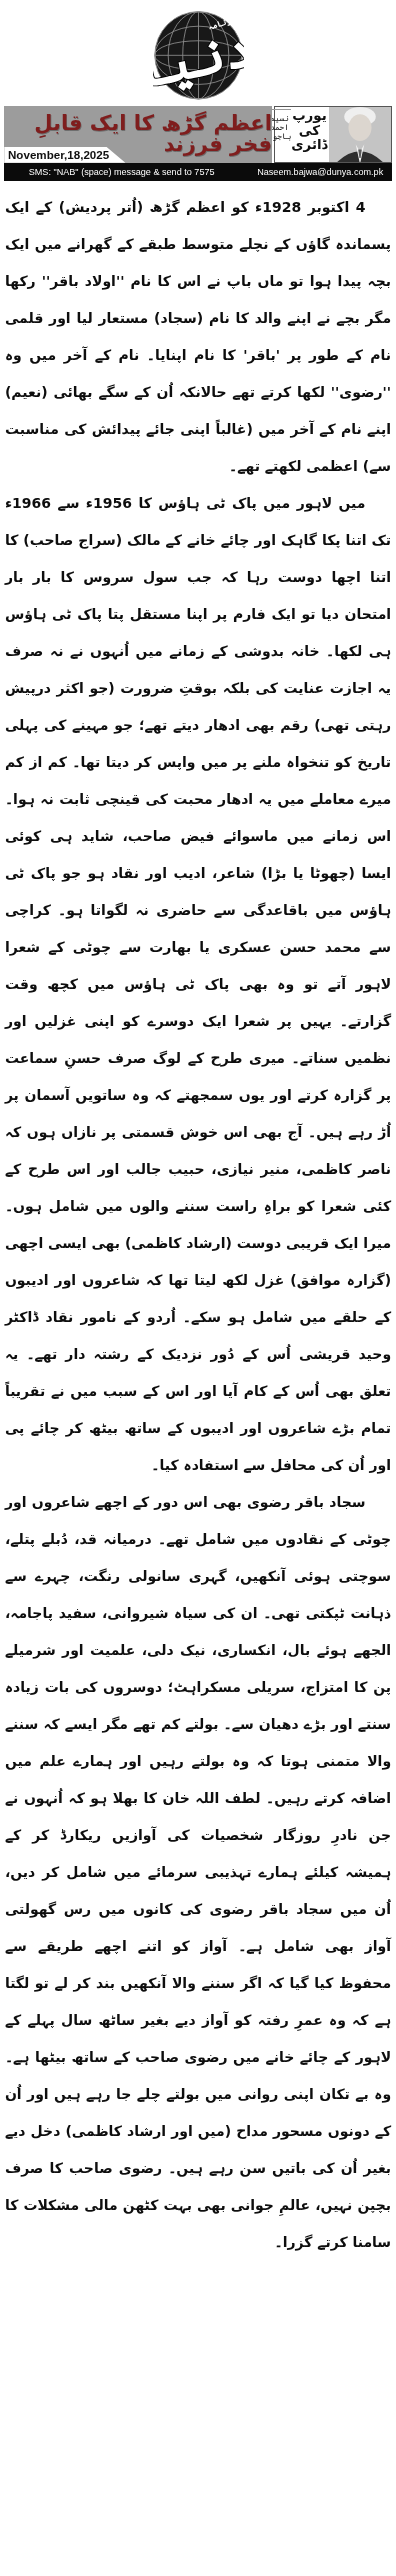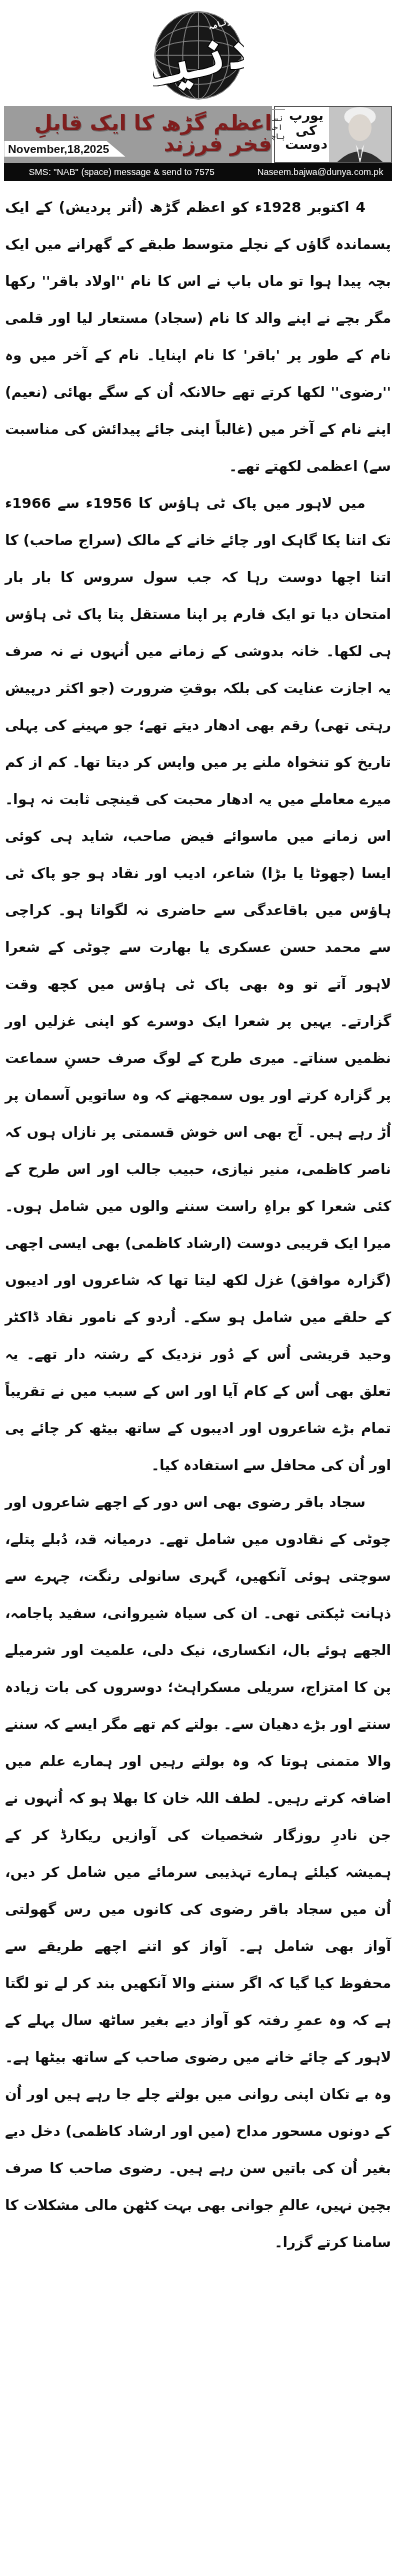--- a/index.html
+++ b/index.html
@@ -13,21 +13,21 @@
   .masthead{display:flex;margin:0 4.3px;height:57px;}
   .title-banner{
     flex:1;background:#9c9c9c;position:relative;margin-right:1.8px;
     display:flex;justify-content:center;align-items:flex-start;
   }
   .article-title{
     color:#7f1d1d;font-weight:bold;font-size:21px;line-height:21px;margin-top:7.3px;
     direction:rtl;font-family:"DejaVu Sans", sans-serif;text-shadow:0.6px 0.6px 0 #6e6e6e;
   }
   .date-strip{
-    position:absolute;left:0;bottom:6px;height:16px;width:128px;background:#ffffff;
+    position:absolute;left:0;bottom:0;height:16px;width:128px;background:#ffffff;
     clip-path:polygon(0 0,102px 0,121px 100%,0 100%);
     display:flex;align-items:center;
   }
   .date-text{font-weight:bold;font-size:11.6px;color:#111;padding-left:3.7px;letter-spacing:0px;}
   
   .author-card{
     width:116px;background:#ffffff;border:1.2px solid #555;display:flex;direction:rtl;
   }
   .author-photo{width:62px;height:100%;background:#c9c9c9;position:relative;overflow:hidden;flex:none;}
   .author-texts{
@@ -92,21 +92,21 @@
           <ellipse cx="51" cy="16" rx="26" ry="16" fill="#efefef"></ellipse>
           <ellipse cx="51" cy="34" rx="19" ry="22" fill="#dcd6cf"></ellipse>
           <path d="M10 94 Q51 52 92 94 Z" fill="#2e2e2e"></path>
           <path d="M44 62 L51 74 L58 62 L51 94 Z" fill="#f4f4f4"></path>
           <path d="M48 70 L54 70 L52 84 L50 84 Z" fill="#5a5a5a"></path>
         </svg>
       </div>
       <div class="author-texts">
         <div class="column-title">
           <div>یورپ</div>
-          <div>کی دوست</div>
+          <div>کی ڈائری</div>
         </div>
         <div class="author-signature">نسیم احمد باجوہ</div>
       </div>
     </div>
   </div>
 
   <div class="sms-bar">
     <span>SMS: "NAB" (space) message &amp; send to 7575</span>
     <span>Naseem.bajwa@dunya.com.pk</span>
   </div>

